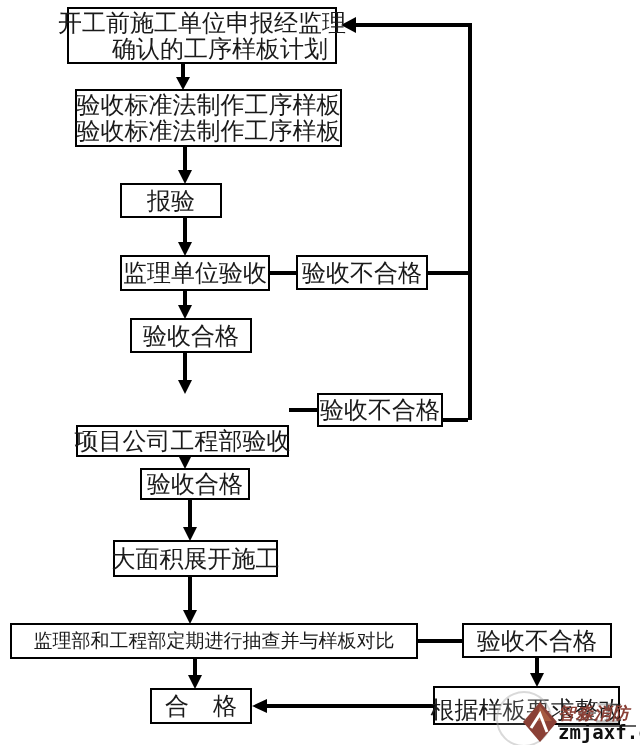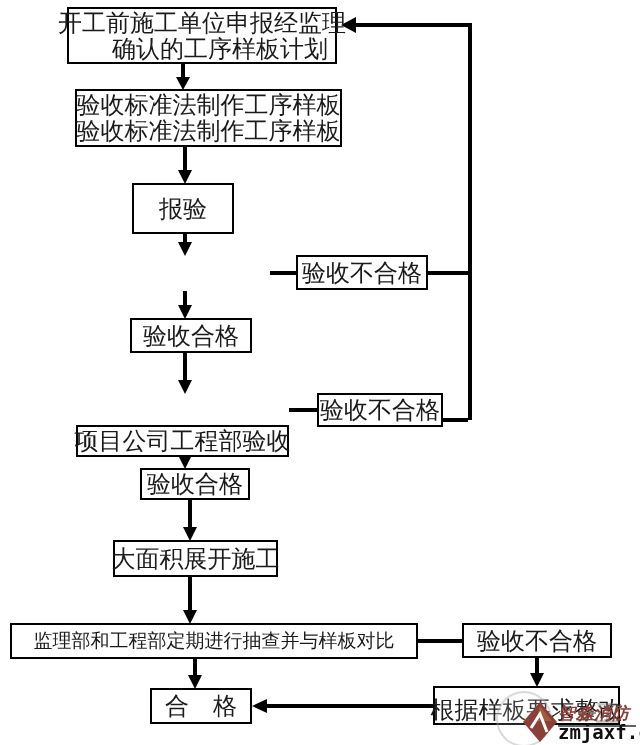--- a/index.html
+++ b/index.html
@@ -25,21 +25,21 @@
     font-size:24px;
     line-height:26px;
     text-align:center;
     white-space:nowrap;
   }
   .ln{display:block;}
   .ln-indent{text-indent:36px;}
   
   #n-plan{left:67px;top:7px;width:270px;height:57px;}
   #n-make{left:75px;top:89px;width:267px;height:58px;}
-  #n-submit{left:132px;top:183px;width:102px;height:51px;}
+  #n-submit{left:120px;top:183px;width:102px;height:35px;}
   #n-supacc{left:120px;top:255px;width:150px;height:36px;}
   #n-fail1{left:296px;top:255px;width:132px;height:35px;}
   #n-pass1{left:130px;top:318px;width:122px;height:35px;}
   #n-compacc{left:76px;top:393px;width:213px;height:32px;margin-top:32px;}
   #n-fail2{left:317px;top:393px;width:126px;height:34px;}
   #n-pass2{left:140px;top:468px;width:110px;height:32px;}
   #n-fullcon{left:113px;top:540px;width:165px;height:37px;}
   #n-spotcheck{left:10px;top:623px;width:408px;height:36px;font-size:19px;}
   #n-fail3{left:462px;top:623px;width:150px;height:35px;}
   #n-qualified{left:150px;top:688px;width:102px;height:36px;}
@@ -137,20 +137,23 @@
 
   <div class="node" id="n-make">
     <span class="ln">验收标准法制作工序样板</span>
     <span class="ln">验收标准法制作工序样板</span>
   </div>
 
   <div class="node" id="n-submit">
     <span class="ln">报验</span>
   </div>
 
+  <div class="node" id="n-supacc">
+    <span class="ln">监理单位验收</span>
+  </div>
 
   <div class="node" id="n-fail1">
     <span class="ln">验收不合格</span>
   </div>
 
   <div class="node" id="n-pass1">
     <span class="ln">验收合格</span>
   </div>
 
   <div class="node" id="n-compacc">

